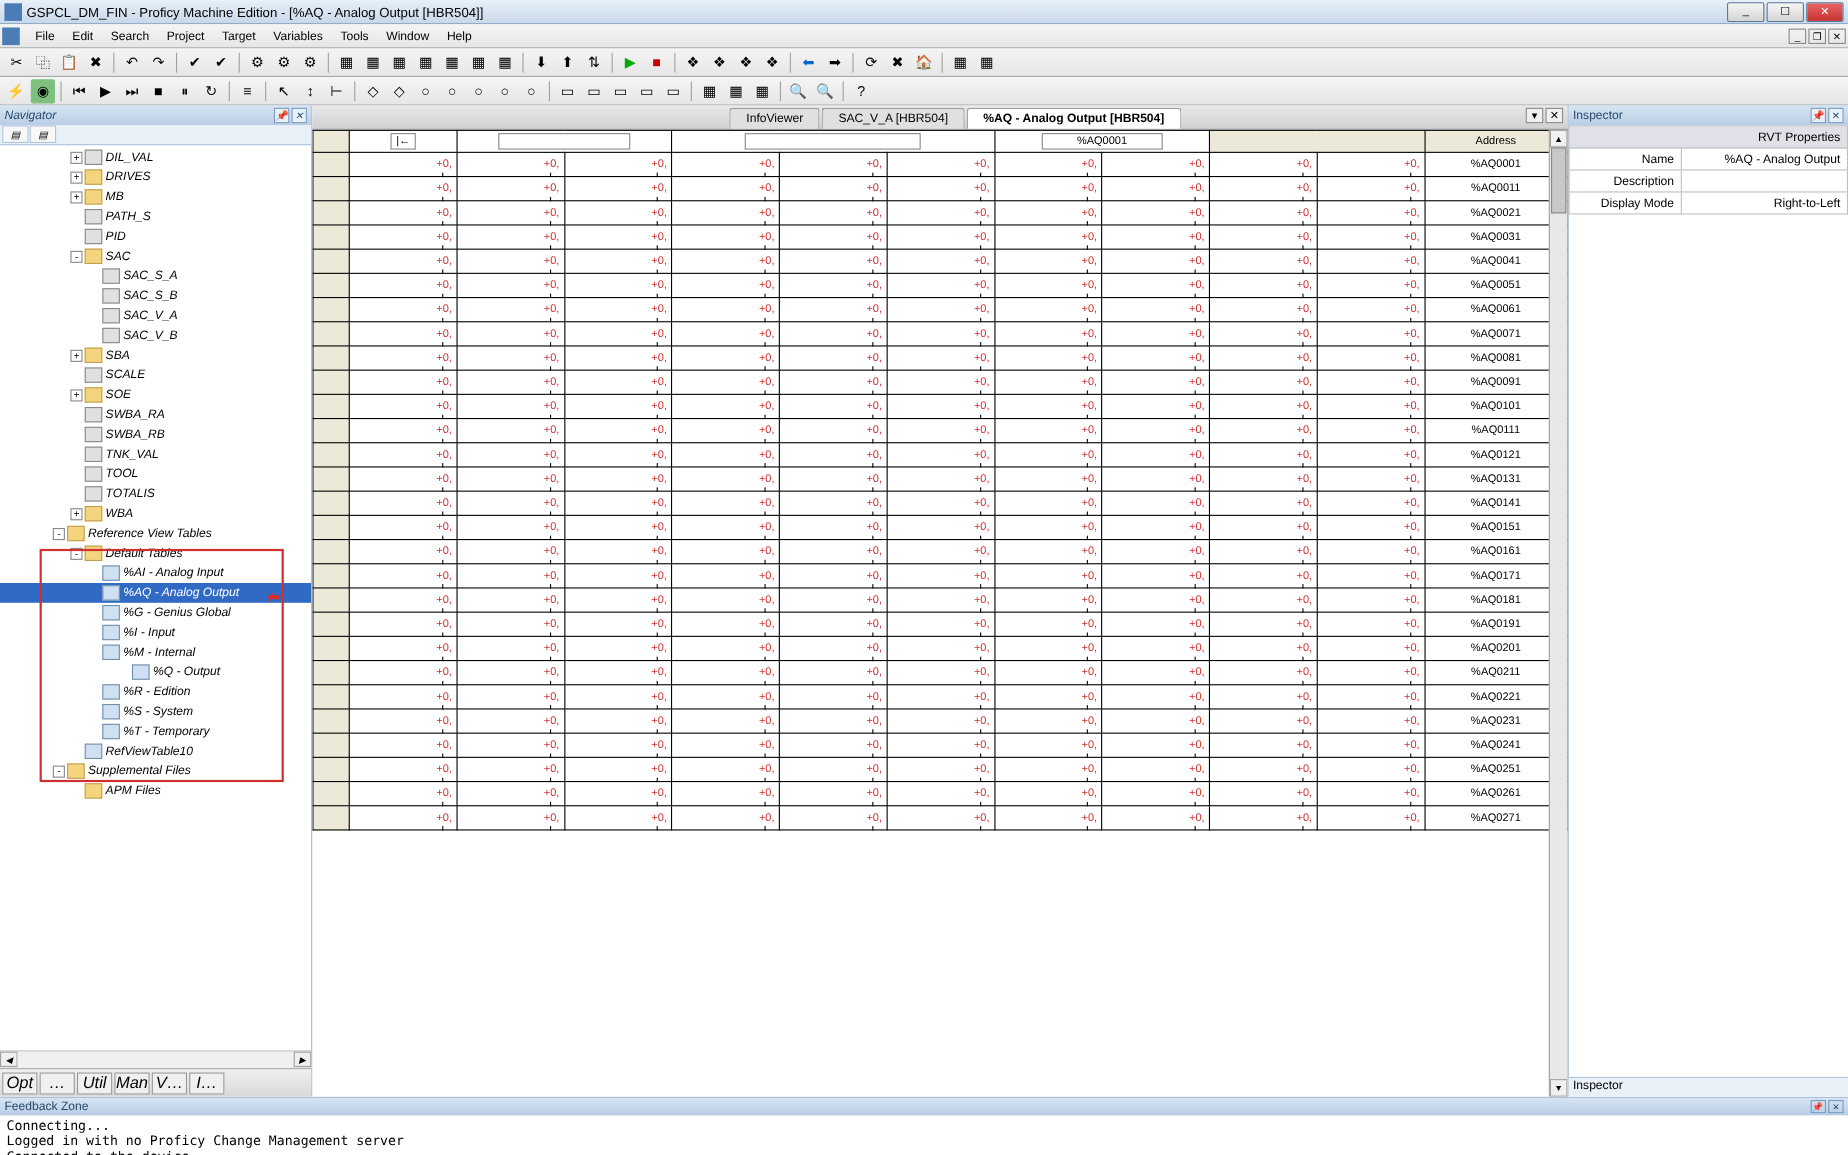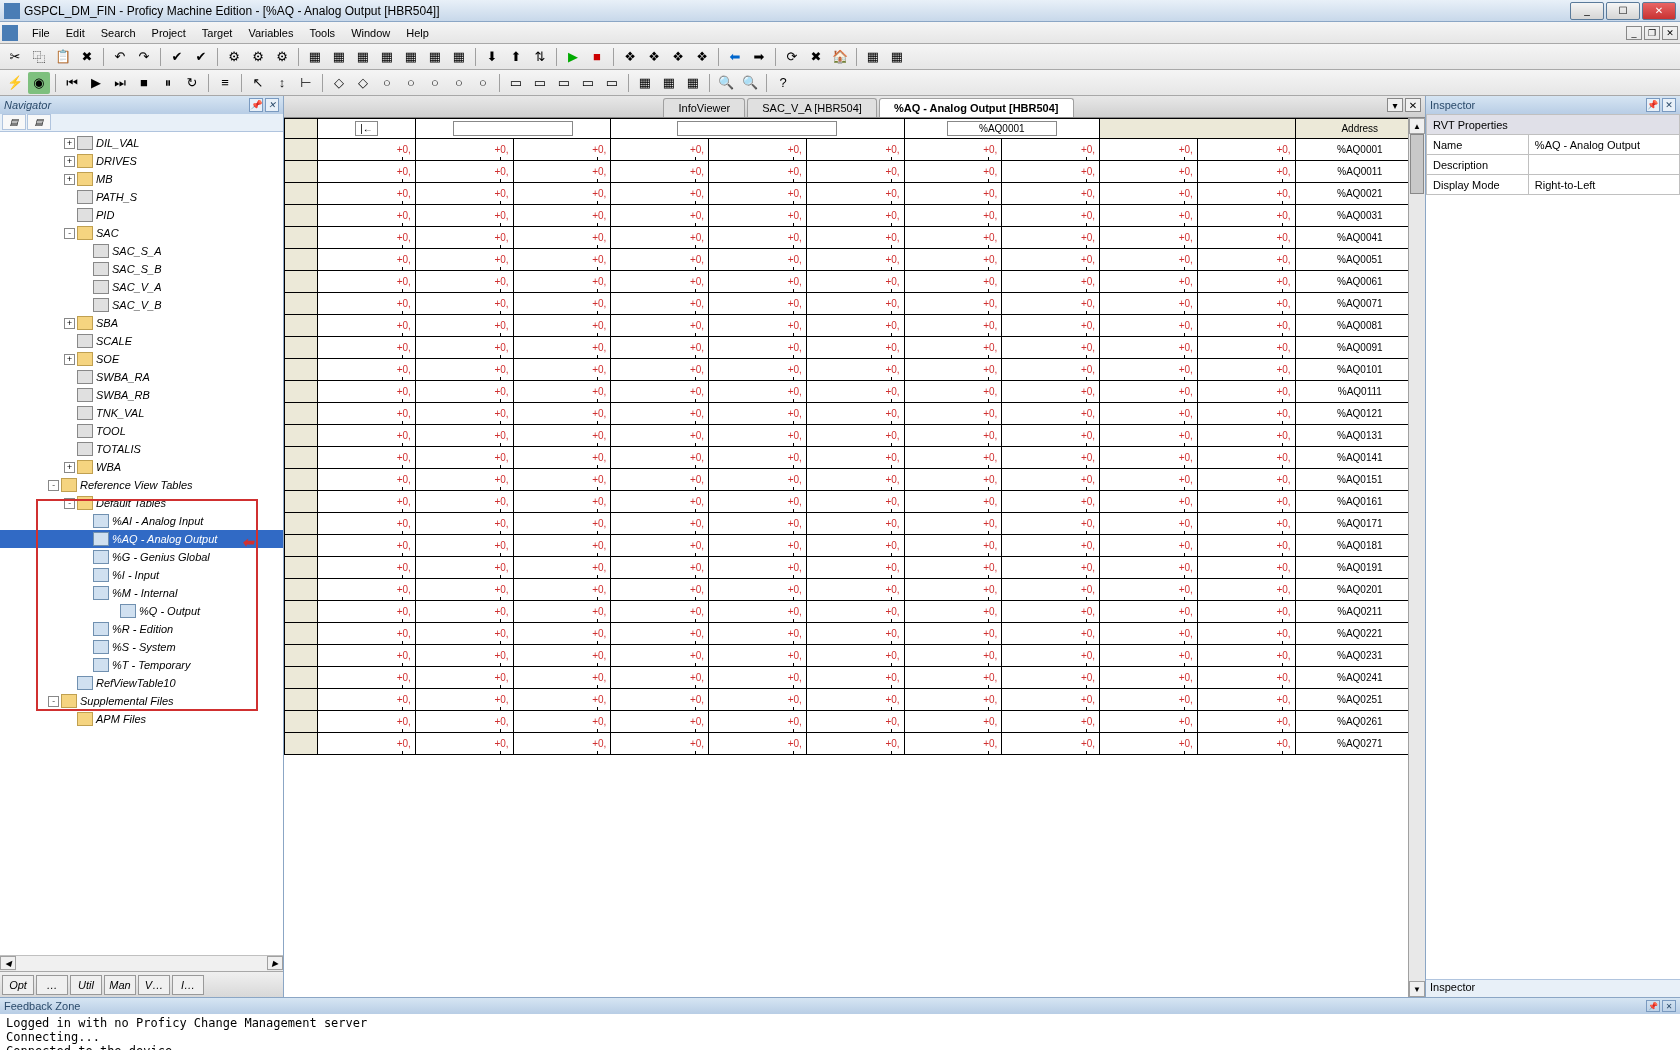--- a/index.html
+++ b/index.html
@@ -43,21 +43,21 @@
 .tree-node .exp { width: 11px; height: 11px; border: 1px solid #888; margin-right: 2px; font-size: 9px; line-height: 9px; text-align: center; background: #fff; }
 .tree-node .nexp { width: 13px; }
 .tree-node .nicon { width: 16px; height: 14px; margin-right: 3px; display: inline-block; }
 .tree-node .nicon.folder { background: #f5d480; border: 1px solid #c0a050; }
 .tree-node .nicon.block { background: #e0e0e0; border: 1px solid #888; }
 .tree-node .nicon.table { background: #d0e0f0; border: 1px solid #7090b0; }
 .tree-node.selected { background: #316ac5; color: #fff; }
 .redbox { position: absolute; border: 2px solid #d03030; pointer-events: none; }
 .redarrow { position: absolute; font-size: 14px; color: #d03030; font-weight: bold; }
 .nav-bottom-tabs { height: 26px; background: linear-gradient(#f0f0f0,#d8d8d8); display: flex; align-items: center; border-top: 1px solid #a8a8a8; padding: 0 2px; gap: 2px; }
-.nav-bottom-tabs .btab { width: 32px; height: 20px; border: 1px solid #999; background: #f0f0f0; cursor: pointer; font-size: 11px; display:flex; align-items:center; justify-content:center; }
+.nav-bottom-tabs .btab { width: 32px; height: 20px; border: 1px solid #999; background: #f0f0f0; cursor: pointer; font-size: 15px; display:flex; align-items:center; justify-content:center; }
 .nav-hscroll { height: 16px; background: #e8e8e8; border-top: 1px solid #c0c0c0; display: flex; }
 .nav-hscroll .sbtn { width: 16px; height: 14px; border: 1px solid #a0a0a0; background: #f0f0f0; cursor: pointer; font-size: 8px; display:flex; align-items:center; justify-content:center; }
 .nav-hscroll .strack { flex: 1; background: #f0f0f0; }
 
 
 .center { flex: 1; display: flex; flex-direction: column; background: #fff; }
 .doctabs { height: 22px; background: linear-gradient(#e8e8e8,#d0d0d0); display: flex; align-items: flex-end; padding-left: 30px; border-bottom: 1px solid #888; position: relative; justify-content: center; }
 .doctabs .dtab { padding: 3px 14px; background: #e0e0e0; border: 1px solid #a0a0a0; border-bottom: none; margin-right: 2px; border-radius: 3px 3px 0 0; cursor: pointer; font-size: 11px; }
 .doctabs .dtab.active { background: #fff; font-weight: bold; }
 .doctabs .dright { position: absolute; right: 4px; top: 2px; display: flex; gap: 2px; }
@@ -77,21 +77,21 @@
 .gridscroll { position: absolute; right: 0; top: 0; bottom: 0; width: 17px; background: #e8e8e8; border-left: 1px solid #a0a0a0; }
 .gridscroll .thumb { position: absolute; left: 1px; right: 1px; top: 16px; height: 60px; background: #c8c8c8; border: 1px solid #888; }
 .gridscroll .sbtn { position:absolute; left:0; right:0; height:16px; background:#f0f0f0; border:1px solid #a0a0a0; font-size:8px; display:flex; align-items:center; justify-content:center; cursor:pointer; }
 
 
 .inspector { width: 255px; background: #fff; border-left: 1px solid #8ba6c5; display: flex; flex-direction: column; }
 .insp-header { height: 18px; background: linear-gradient(#d6e5f3,#b8cde5); padding: 1px 4px; font-size: 11px; color: #2a4a6a; display: flex; align-items: center; }
 .insp-header .hbtns { margin-left: auto; display: flex; gap: 2px; }
 .insp-header .hbtn { width: 14px; height: 14px; border: 1px solid #7a9ac0; font-size: 9px; display:flex; align-items:center; justify-content:center; cursor:pointer; background:#e8f0f8; }
 .proptable { border-collapse: collapse; width: 100%; }
-.proptable td, .proptable th { border: 1px solid #c0c0c0; padding: 2px 6px; font-size: 11px; height: 20px; text-align: left; }
+.proptable td, .proptable th { border: 1px solid #c0c0c0; padding: 2px 6px; font-size: 11px; height: 20px; text-align: right; }
 .proptable th { background: #ece9d8; font-weight: normal; }
 .proptable .phead { background: #e0e0e8; font-weight: normal; }
 .insp-bottom { margin-top: auto; height: 18px; background: #e8f0f8; border-top: 1px solid #b0c4de; padding: 1px 4px; font-size: 11px; }
 
 
 .feedback { height: 205px; background: #fff; border-top: 1px solid #8ba6c5; display: flex; flex-direction: column; }
 .fb-header { height: 16px; background: linear-gradient(#d6e5f3,#b8cde5); padding: 0 4px; font-size: 11px; color: #2a4a6a; display: flex; align-items: center; }
 .fb-header .hbtns { margin-left: auto; display: flex; gap: 2px; }
 .fb-header .hbtn { width: 14px; height: 12px; border: 1px solid #7a9ac0; font-size: 8px; display:flex; align-items:center; justify-content:center; cursor:pointer; }
 .fb-content { flex: 1; padding: 2px 6px; font-family: Consolas, monospace; font-size: 12px; position: relative; }
@@ -925,20 +925,20 @@
 <div class="feedback">
   <div class="fb-header">
     <span>Feedback Zone</span>
     <div class="hbtns">
       <div class="hbtn">📌</div>
       <div class="hbtn">✕</div>
     </div>
   </div>
   <div class="fb-content">
     <div id="fb-lines">
+        <div>Connecting...</div>
         <div>Logged in with no Proficy Change Management server</div>
-        <div>Connecting...</div>
         <div>Connected to the device</div>
       </div>
 
   </div>
 
 </div>
 
 </body></html>

